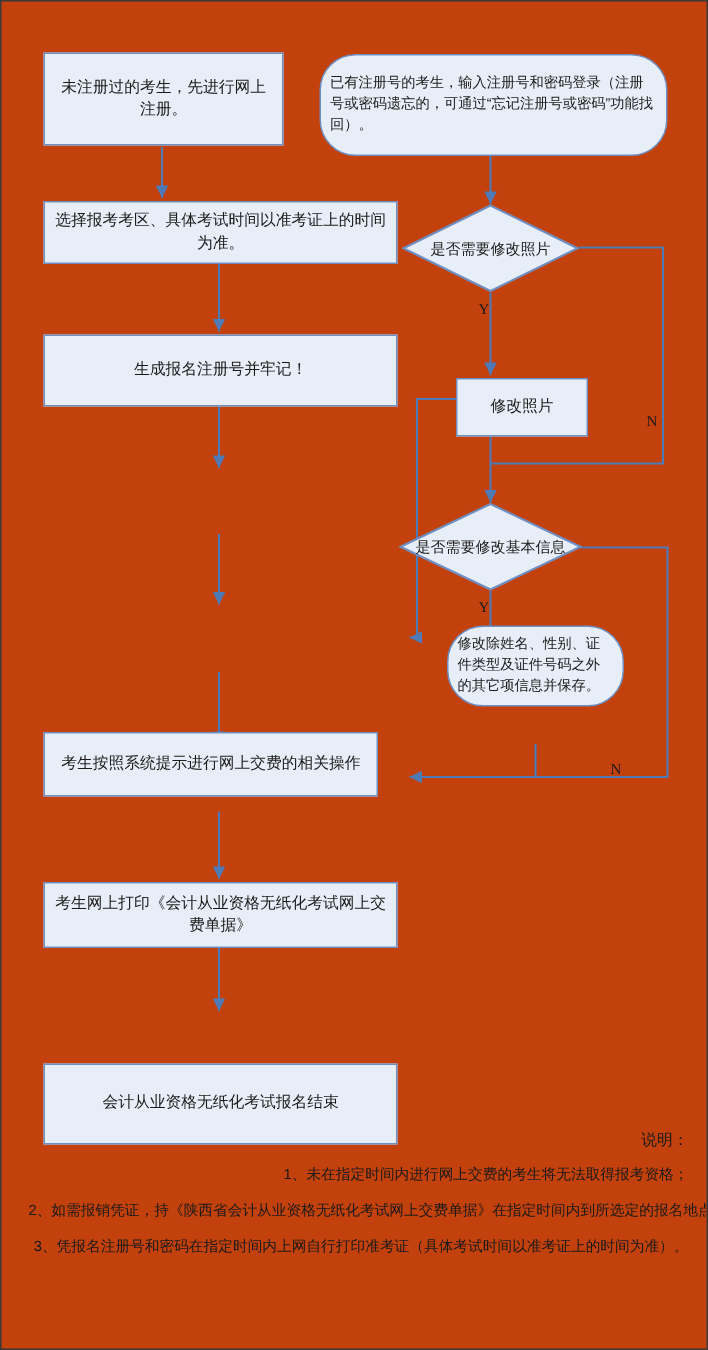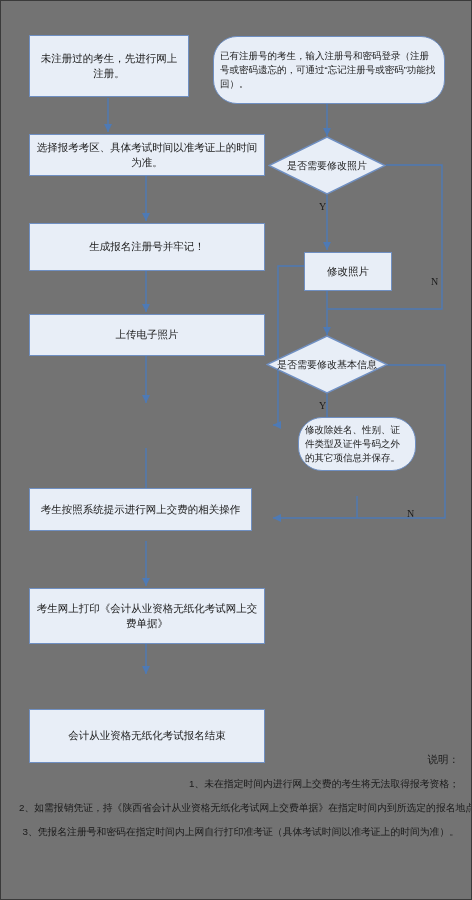--- a/index.html
+++ b/index.html
@@ -4,21 +4,21 @@
 <style>
   html, body {
     margin: 0;
     padding: 0;
     background: #ffffff;
   }
   #page {
     position: relative;
     width: 472px;
     height: 900px;
-    background: #737373;
+    background: #c2410c;
     box-sizing: border-box;
     border: 1px solid #3a3a3a;
     overflow: hidden;
     font-family: "Liberation Sans", "DejaVu Sans", sans-serif;
   }
   .canvas {
     position: absolute;
     left: 0; top: 0;
     width: 472px;
     height: 900px;
@@ -152,30 +152,27 @@
     </div>
 
     <div class="node proc" style="left:28px; top:133px; width:236px; height:42px;">
       <span>选择报考考区、具体考试时间以准考证上的时间为准。</span>
     </div>
 
     <div class="node proc" style="left:28px; top:222px; width:236px; height:48px;">
       <span>生成报名注册号并牢记！</span>
     </div>
 
-    <div class="node proc" style="left:28px; top:313px; width:236px; height:42px;">
-      <span>上传电子照片</span>
-    </div>
 
 
     <div class="node proc" style="left:28px; top:487px; width:223px; height:43px;">
       <span>考生按照系统提示进行网上交费的相关操作</span>
     </div>
 
-    <div class="node proc" style="left:28px; top:587px; width:236px; height:56px;">
+    <div class="node proc" style="left:28px; top:587px; width:236px; height:44px;">
       <span>考生网上打印《会计从业资格无纸化考试网上交费单据》</span>
     </div>
 
     <div class="node proc" style="left:28px; top:675px; width:236px; height:54px;margin-top:33px;">
       <span>会计从业资格无纸化考试报名结束</span>
     </div>
 
     <div class="node small" style="left:212px; top:35px; width:232px; height:68px;">
       <span>已有注册号的考生，输入注册号和密码登录（注册号或密码遗忘的，可通过“忘记注册号或密码”功能找回）。</span>
     </div>

